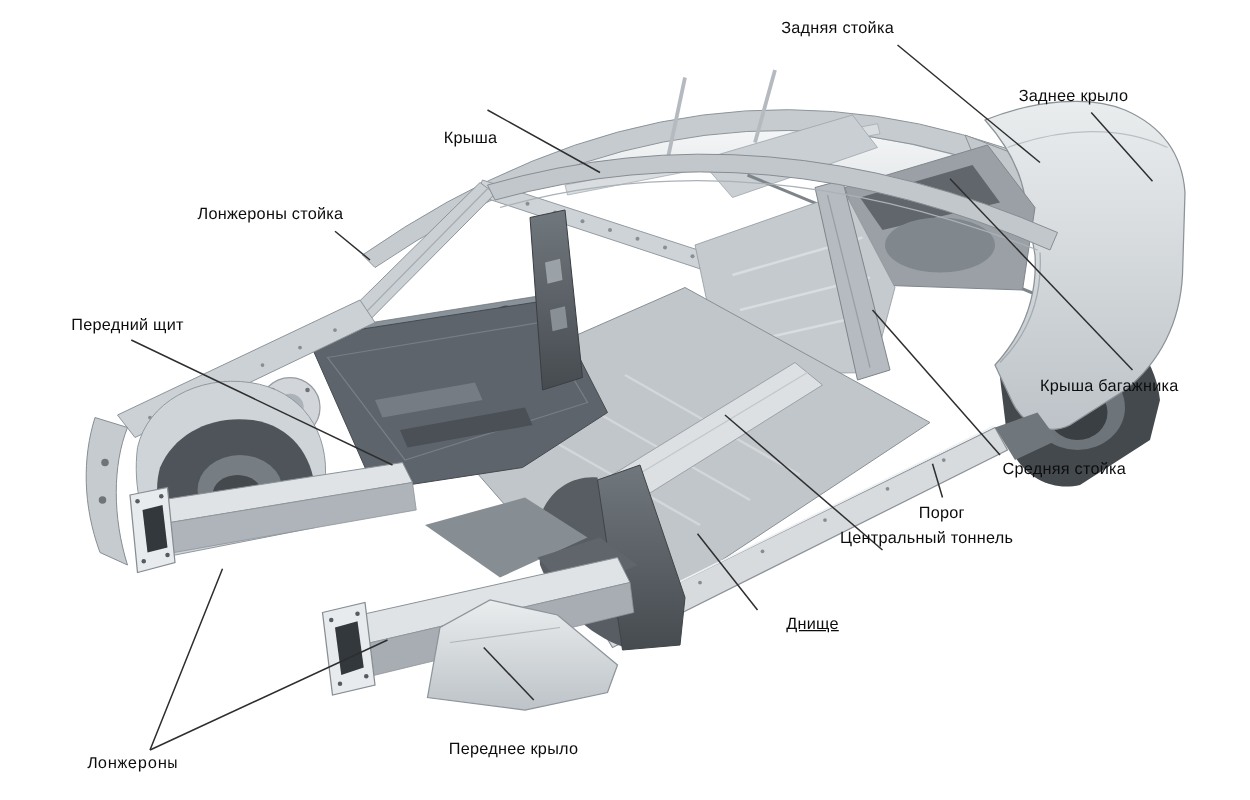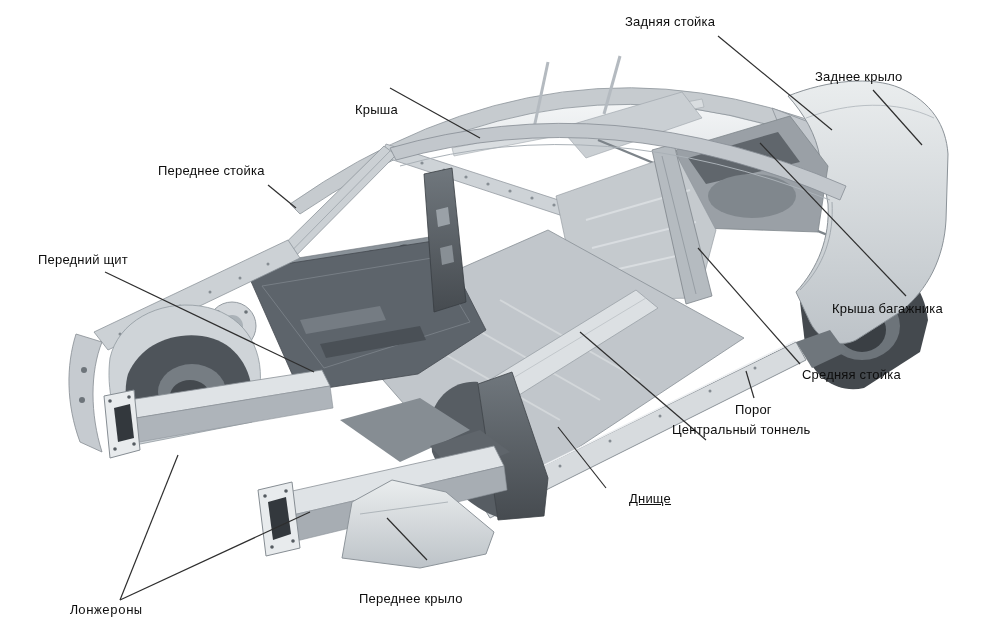--- a/index.html
+++ b/index.html
@@ -190,22 +190,22 @@
       <line x1="606" y1="488" x2="558" y2="427" stroke="#2e2e2e" stroke-width="1.2"></line>
       <line x1="427" y1="560" x2="387" y2="518" stroke="#2e2e2e" stroke-width="1.2"></line>
       <line x1="120" y1="600" x2="178" y2="455" stroke="#2e2e2e" stroke-width="1.2"></line>
       <line x1="120" y1="600" x2="310" y2="512" stroke="#2e2e2e" stroke-width="1.2"></line>
     </svg>
 
   <div id="labels">
       <div class="part-label" style="left: 625px; top: 12px;">Задняя стойка</div>
       <div class="part-label" style="left: 355px; top: 64px; margin-top: 36px;">Крыша</div>
       <div class="part-label" style="left: 815px; top: 67px;">Заднее крыло</div>
-      <div class="part-label" style="left: 158px; top: 161px;">Переднее стойка</div>
-      <div class="part-label" style="left: 38px; top: 250px;">Передний щит</div>
+      <div class="part-label" style="left: 158px; top: 161px;">Лонжероны стойка</div>
+      <div class="part-label" style="left: 57px; top: 250px;">Передний щит</div>
       <div class="part-label" style="left: 832px; top: 299px;">Крыша багажника</div>
       <div class="part-label" style="left: 802px; top: 365px;">Средняя стойка</div>
       <div class="part-label" style="left: 735px; top: 400px;">Порог</div>
       <div class="part-label" style="left: 672px; top: 420px;">Центральный тоннель</div>
       <div class="part-label" style="left: 629px; top: 489px; text-decoration: underline;">Днище</div>
       <div class="part-label" style="left: 359px; top: 561px; margin-top: 28px;">Переднее крыло</div>
       <div class="part-label" style="left: 70px; top: 601px; font-family: Liberation Mono, monospace;">Лонжероны</div>
     </div>
 </div>
 

